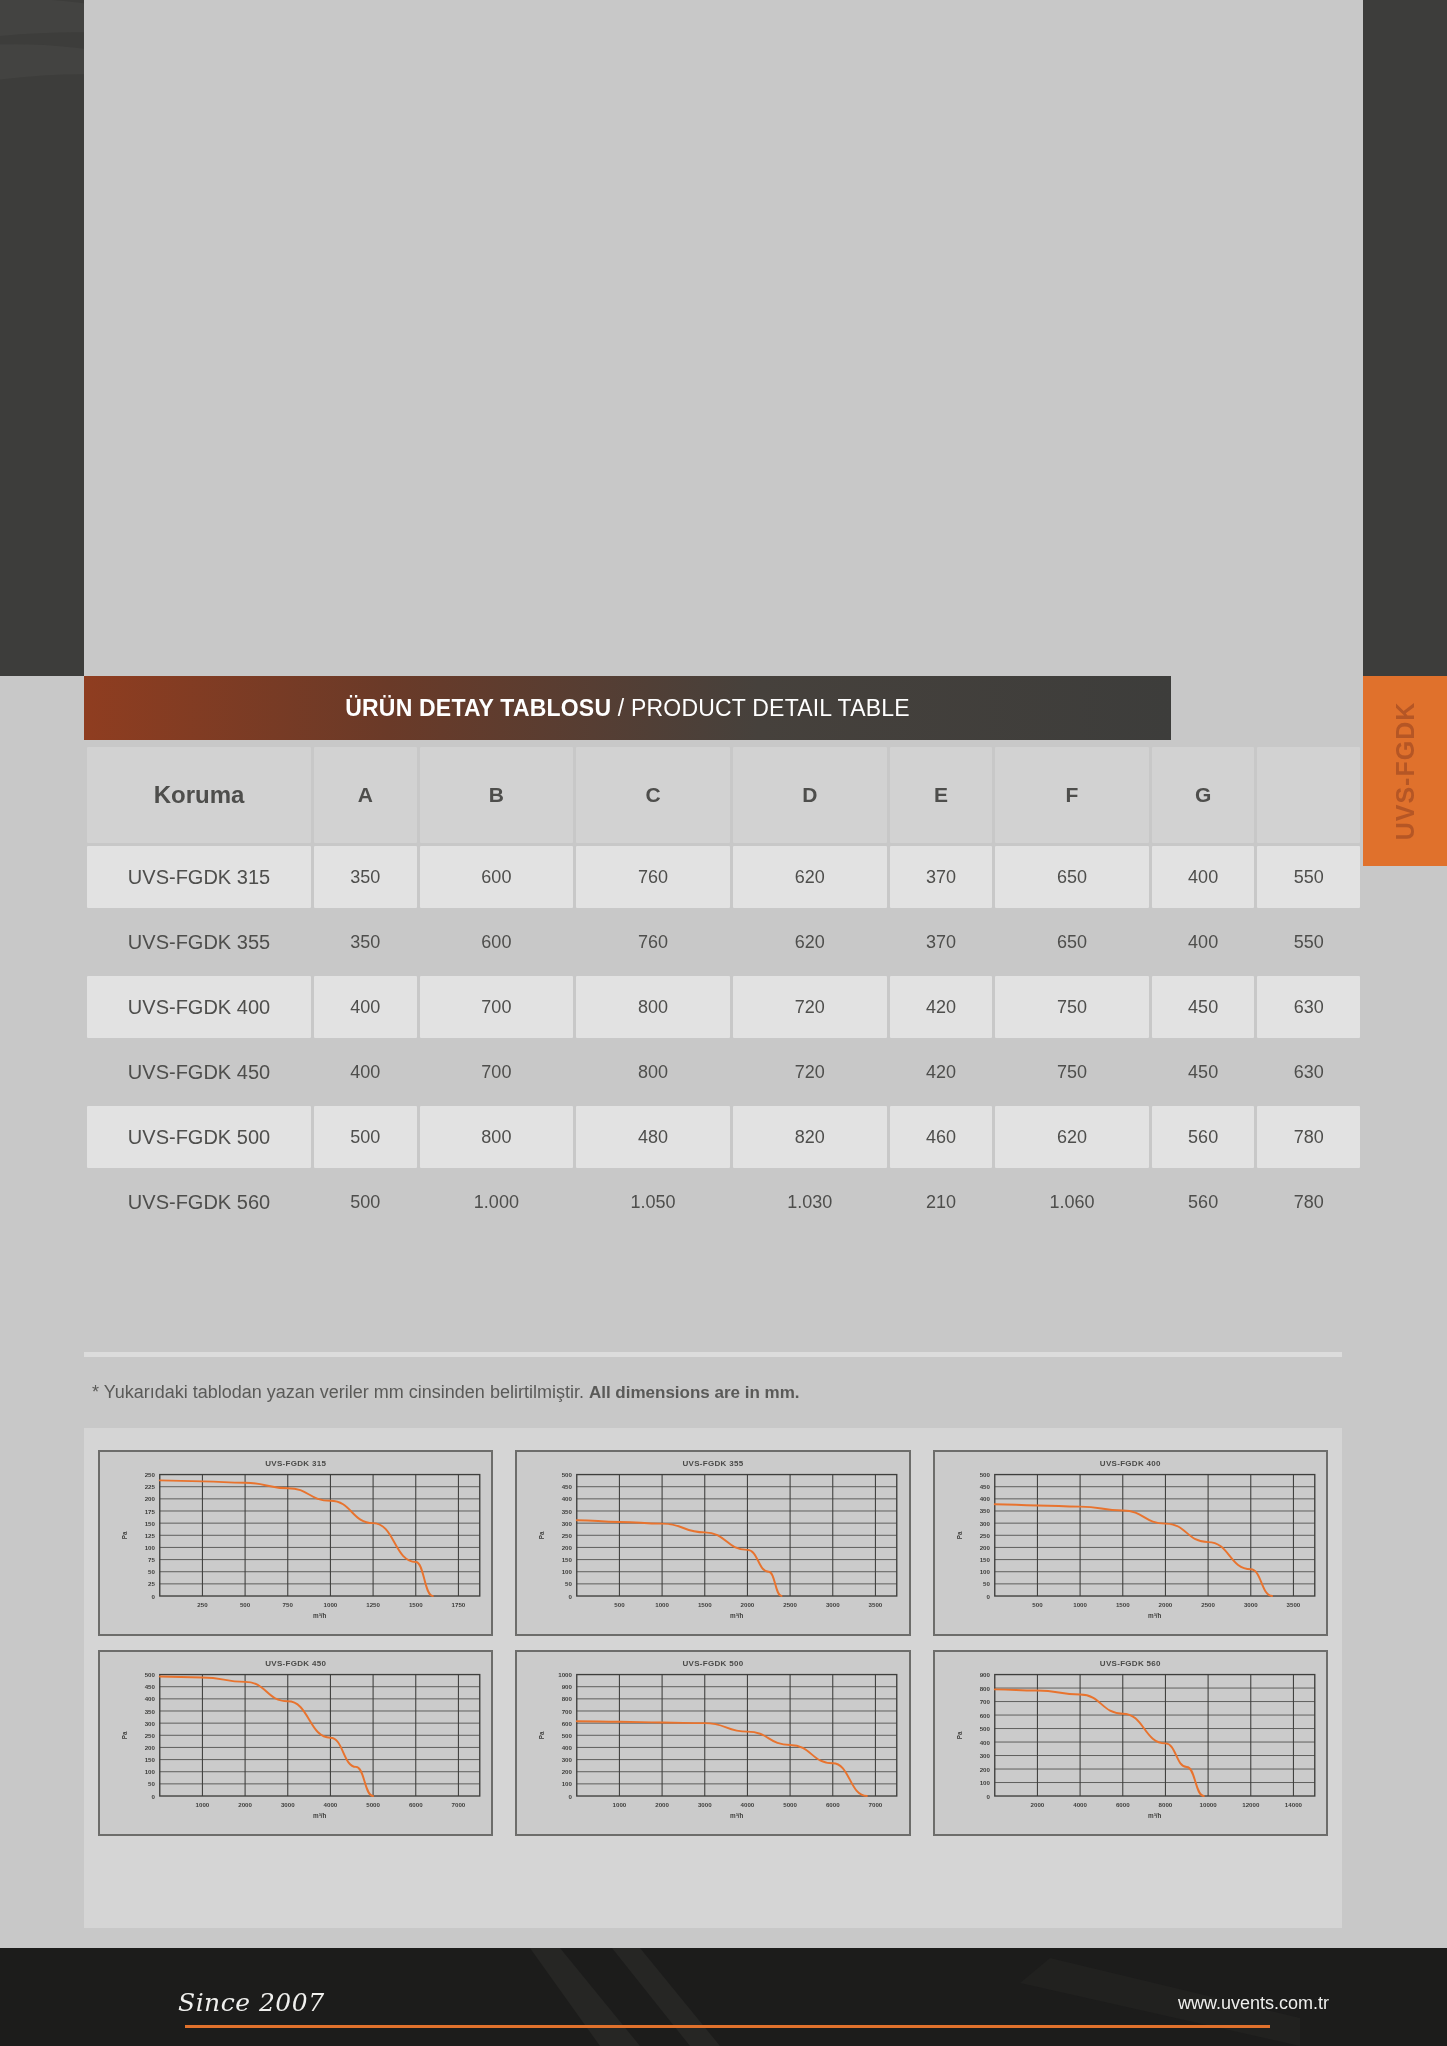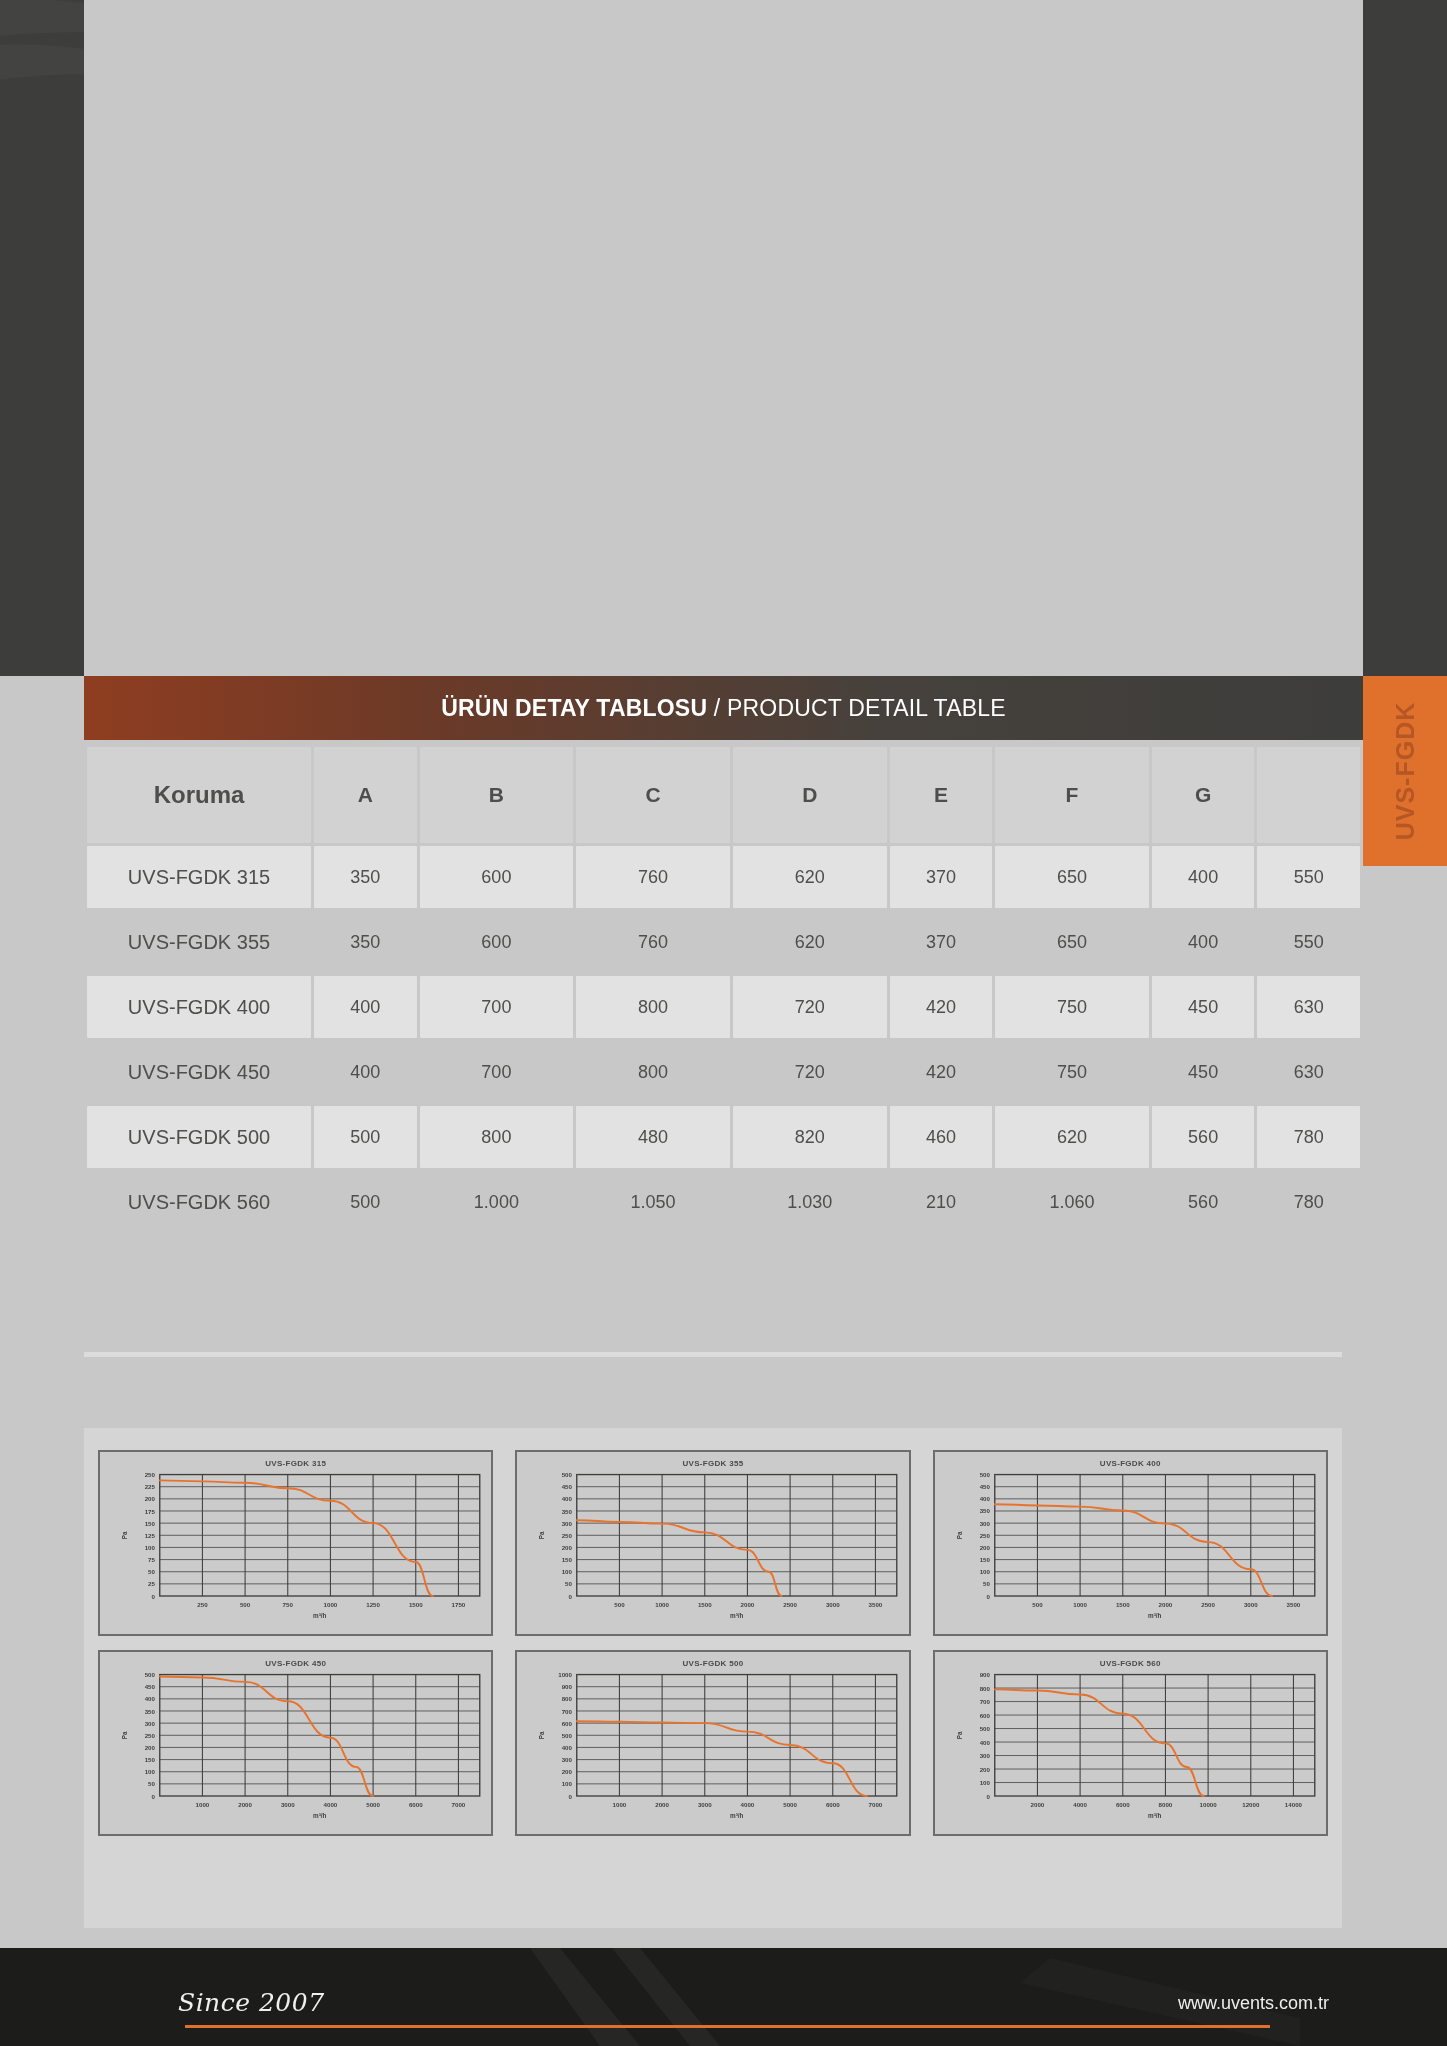--- a/index.html
+++ b/index.html
@@ -92,21 +92,21 @@
   }
   .body-inner {
     position: absolute; left: 84px; top: 0; width: 1279px; height: 1272px;
     background: #c8c8c8;
   }
   .left-stub { position:absolute; left:0; top:676px; width:84px; height:1272px; background:#bdbdbd; }
   .left-stub2 { position:absolute; left:14px; top:690px; width:22px; height:115px; background:#d8d8d8; }
 
   
   .tbl-banner {
-    position: absolute; left: 84px; top: 676px; width: 1279px; height: 64px;
+    position: absolute; left: 84px; top: 676px; width: 1087px; height: 64px;
     background: linear-gradient(90deg, #8f3d20 0%, #6a3a28 28%, #46413c 62%, #3d3d3b 100%);
     display: flex; align-items: center; justify-content: center;
   }
   .tbl-banner .t { font-size: 23px; color: #fff; letter-spacing: .2px; }
   .tbl-banner .t b { font-weight: bold; }
   .tbl-banner .t span { font-weight: normal; }
 
   
   .side-tab {
     position: absolute; left: 1363px; top: 676px; width: 84px; height: 190px;
@@ -460,20 +460,24 @@
           <td>210</td>
           <td>1.060</td>
           <td>560</td>
           <td>780</td>
         </tr>
       </tbody>
     </table>
   </div>
   <div class="tbl-underline"></div>
 
+  <div class="note">
+    <span>* Yukarıdaki tablodan yazan veriler mm cinsinden belirtilmiştir.</span>
+    <b>All dimensions are in mm.</b>
+  </div>
 
   <div class="charts-panel">
     <div class="charts-grid">
       <div class="chart-box">
         <div class="chart-title">UVS-FGDK 315</div>
         <svg class="chart-svg" viewBox="0 0 406 186">
             <rect x="62" y="22" width="332" height="126" fill="none" stroke="#3e3e3c" stroke-width="1.4"></rect>
             <text x="57" y="150.6" fill="#3e3e3c" font-size="6.4" font-weight="bold" text-anchor="end" font-family="Liberation Sans, sans-serif">0</text>
             <line x1="62" y1="135.4" x2="394" y2="135.4" stroke="#3e3e3c" stroke-width="0.8"></line>
             <text x="57" y="138" fill="#3e3e3c" font-size="6.4" font-weight="bold" text-anchor="end" font-family="Liberation Sans, sans-serif">25</text>

